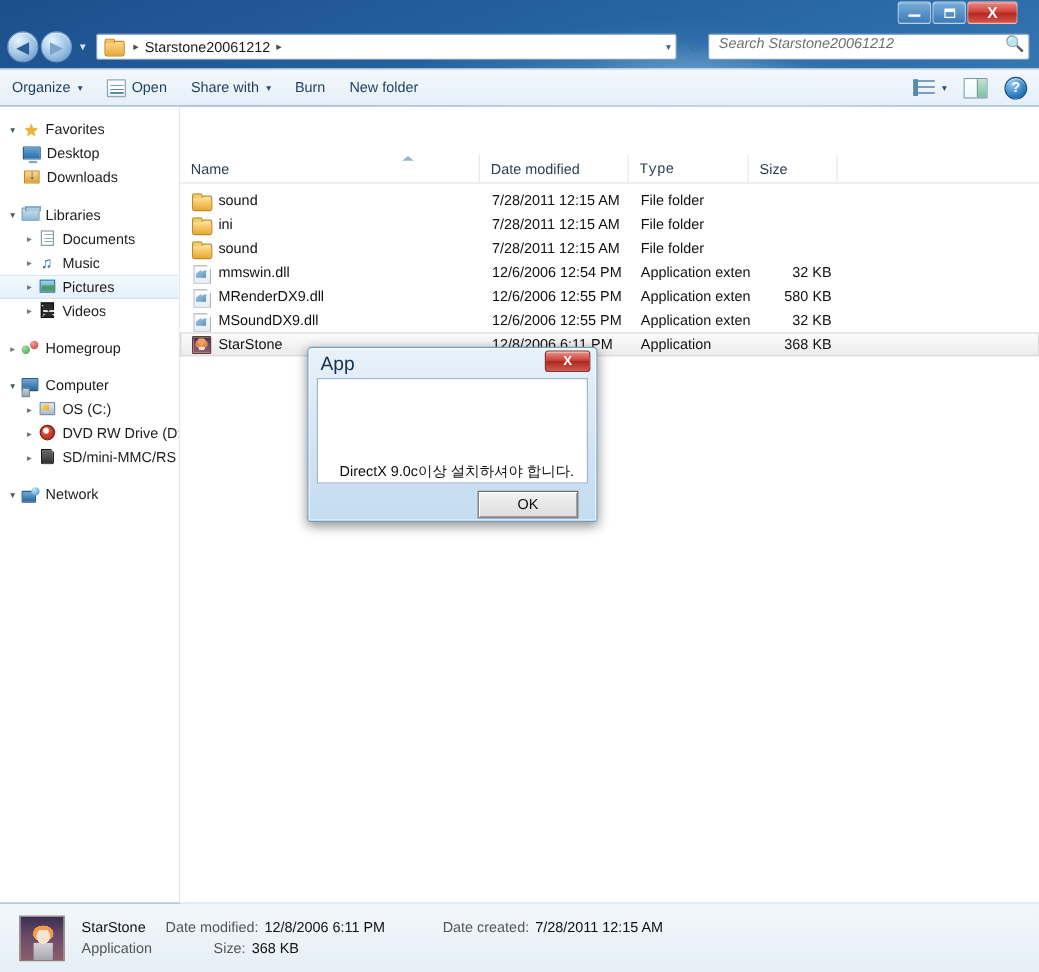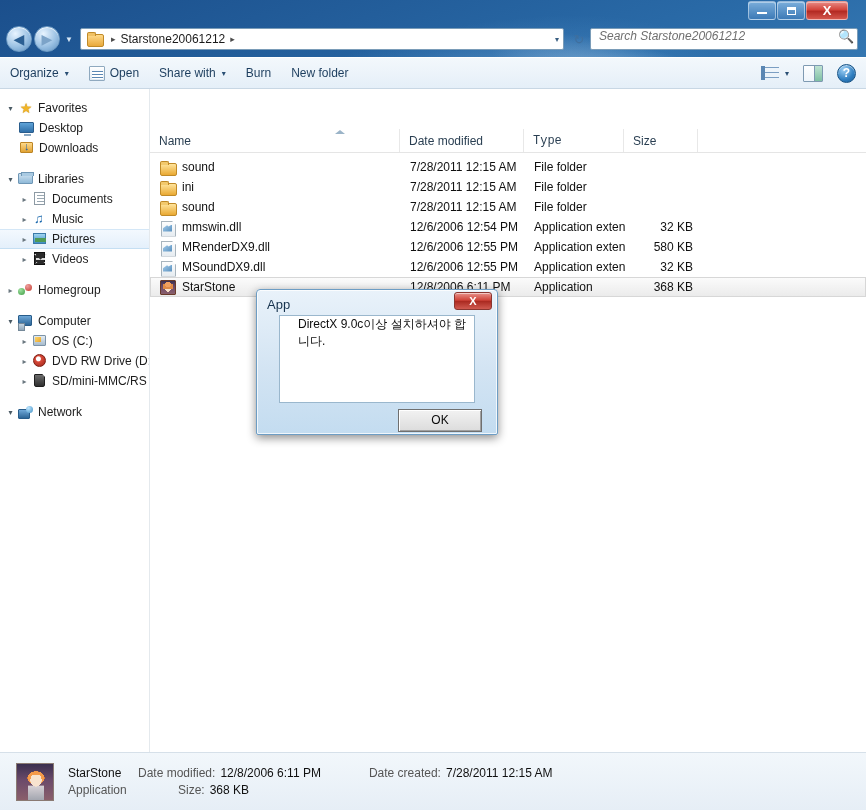--- a/index.html
+++ b/index.html
@@ -371,36 +371,36 @@
     background: linear-gradient(180deg,#e9f2fa 0%,#d3e4f3 55%,#c3dcf0 100%);
     border: 1px solid #6d9dc4;
     border-radius: 4px 4px 2px 2px;
     box-shadow: 0 3px 10px rgba(0,0,0,0.45), inset 0 0 0 1px rgba(255,255,255,0.75);
     padding: 3px;
   }
   .dlg-title {
     height: 22px; display: flex; align-items: center;
     position: relative; padding-left: 7px;
   }
-  .dlg-title-txt { font-size: 13px; color: #16324d; }
+  .dlg-title-txt { font-size: 16px; color: #16324d; }
   .dlg-close {
     position: absolute; right: 2px; top: -1px;
     width: 38px; height: 18px;
     border: 1px solid #8a3630; border-radius: 3px;
     background: linear-gradient(180deg,#e9938c 0%,#cf4339 45%,#ab2a21 52%,#d05a50 100%);
     display: flex; align-items: center; justify-content: center;
     color: #fff; font-size: 11px; font-weight: bold;
     box-shadow: inset 0 1px 0 rgba(255,255,255,0.5);
   }
   .dlg-body {
     height: 88px;
     background: #ffffff;
     border: 1px solid #9ab7cd;
-    margin: 0 19px;
-    display: flex; align-items: flex-start;
+    margin: 0 4px;
+    display: flex; align-items: flex-end;
   }
   .dlg-msg {
     font-size: 12px; color: #0d0d0d;
     padding-left: 18px;
   }
   .dlg-footer {
     height: 30px; display: flex; align-items: center; justify-content: flex-end;
     padding-right: 12px; padding-top: 4px;
   }
   .dlg-ok {

